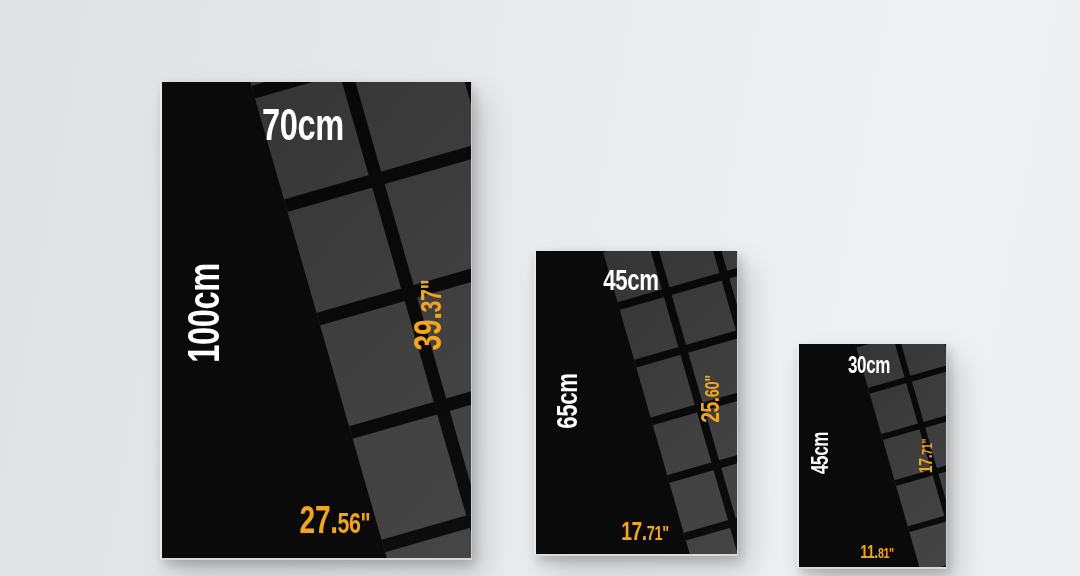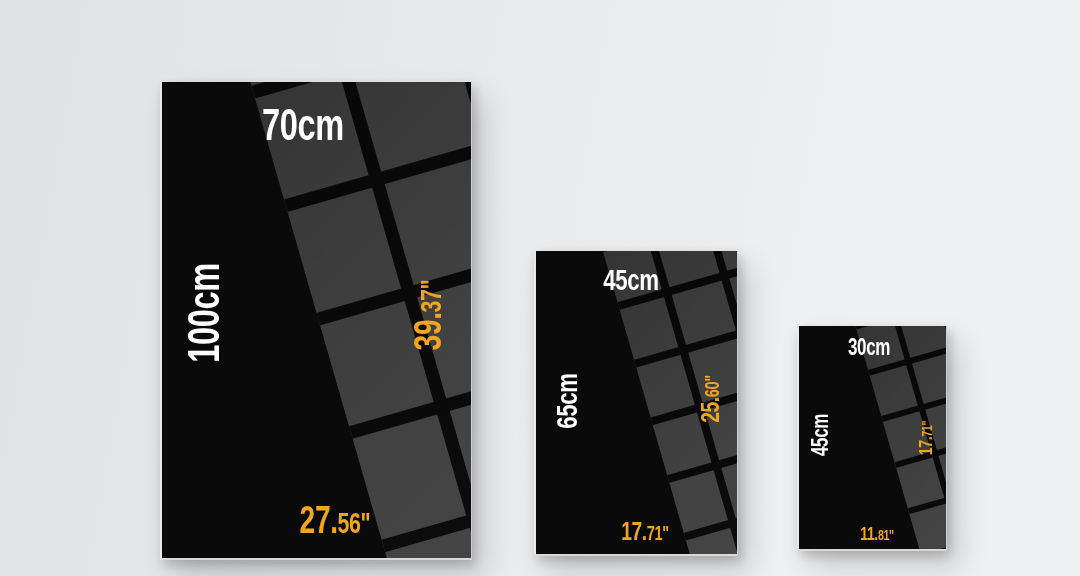--- a/index.html
+++ b/index.html
@@ -18,21 +18,21 @@
     overflow: hidden;
     border-left: 2px solid #e9e9e9;
     border-bottom: 2px solid #d9d9d9;
     border-right: 1px solid #cfcfcf;
     box-shadow: 12px 16px 28px rgba(0,0,0,0.16), 3px 5px 10px rgba(0,0,0,0.18);
     box-sizing: border-box;
     text-align: center;
   }
   .panel-large  { left: 160px; top:  82px; width: 312px; height: 478px; }
   .panel-medium { left: 534px; top: 251px; width: 204px; height: 305px; }
-  .panel-small  { left: 797px; top: 326px; width: 150px; height: 225px; }
+  .panel-small  { left: 797px; top: 344px; width: 150px; height: 225px; }
 
   
   .reflection {
     position: absolute;
     width: 150%;
     height: 180%;
     top: -15%;
     transform-origin: 0 0;
     transform: rotate(-16deg);
     pointer-events: none;

